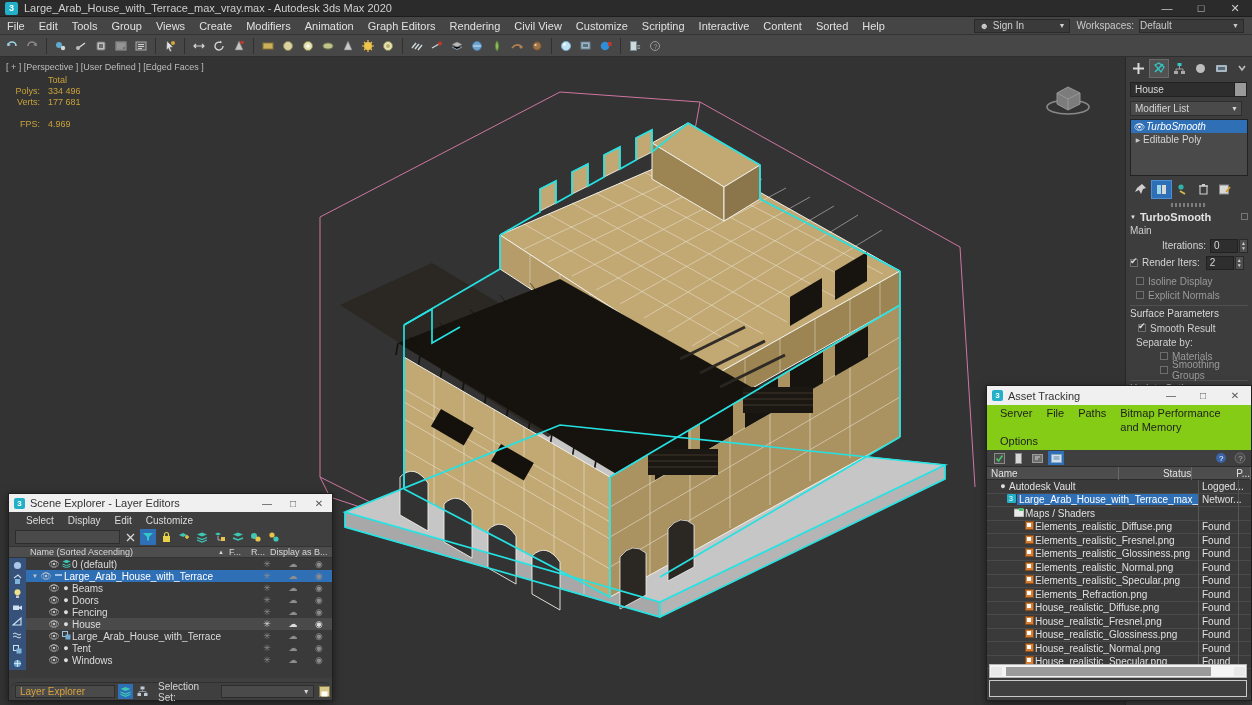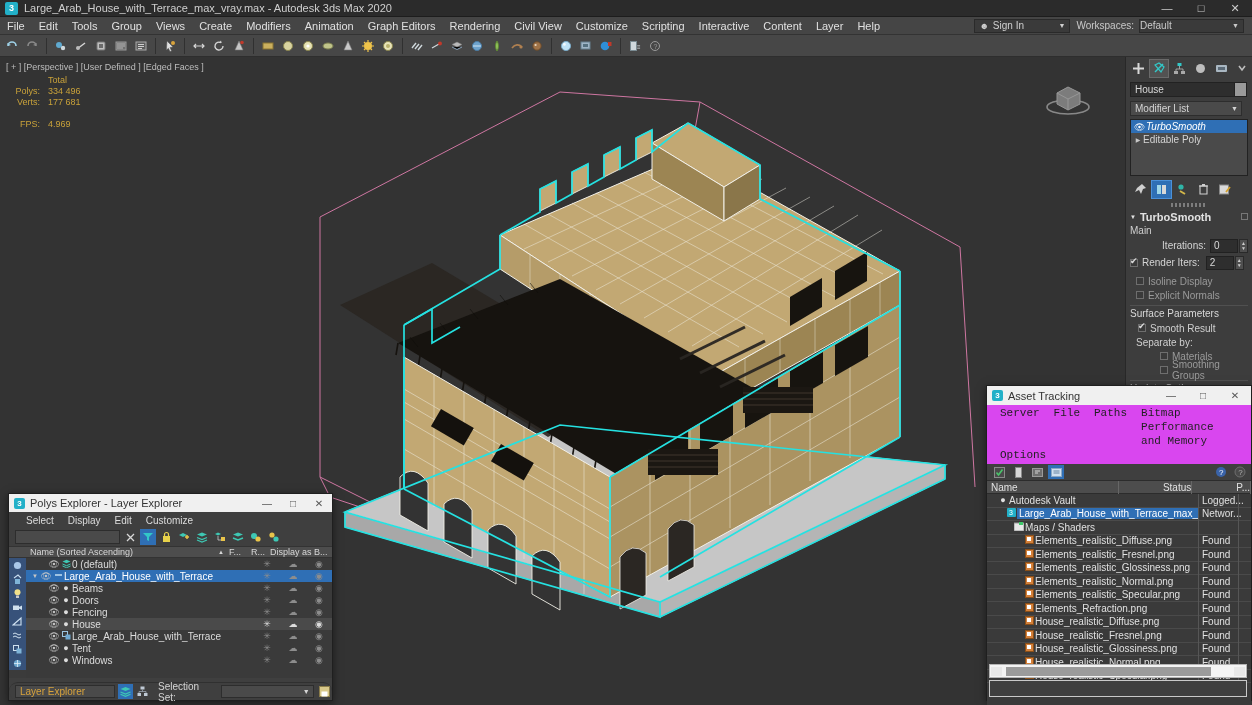--- a/index.html
+++ b/index.html
@@ -195,21 +195,21 @@
     left:986px; top:385px; width:266px; height:316px;
     background:#3f3f3f; border:1px solid #1f1f1f;
     box-shadow:0 2px 8px rgba(0,0,0,.5);
   }
   #at-title { height:19px; background:#f0f0f0; display:flex; align-items:center; }
   #at-title .ic { width:11px;height:11px;margin:0 5px;background:#22b0c8;border-radius:2px;
     color:#fff;font-size:8px;line-height:11px;text-align:center;font-weight:bold;}
   #at-title .tx { font-size:11px; color:#333; }
   #at-title .wc { margin-left:auto; display:flex; }
   #at-title .wc div { width:32px;height:19px;display:flex;align-items:center;justify-content:center;font-size:10px;color:#555;}
-  #at-menu { background:#d946ef; padding:1px 7px 2px 6px;font-family:Liberation Mono, monospace; }
+  #at-menu { background:#84cc16; padding:1px 7px 2px 6px; }
   #at-menu .row { display:flex; }
   #at-menu .mi { padding:0 7px; font-size:11px; color:#1f1f1f; line-height:14px; }
   #at-tb { height:17px; background:#3f3f3f; display:flex; align-items:center; padding-left:4px; border-bottom:1px solid #2c2c2c;}
   #at-tb .b { width:16px; height:14px; display:flex; align-items:center; justify-content:center; margin-right:3px;}
   #at-tb .b.act { background:#2f6fb5; }
   #at-hdr { height:13px; background:#4d4d4d; display:flex; align-items:center; font-size:10px; color:#e2e2e2;
             border-bottom:1px solid #2c2c2c;gap:40px;}
   #at-hdr .c { border-right:1px solid #666; height:13px; line-height:13px; padding-left:4px; }
   #at-list { height:215px; background:#3a3a3a; overflow:hidden; position:relative; }
   .arow { height:13.5px; display:flex; align-items:center; font-size:10px; color:#e0e0e0;
@@ -248,21 +248,21 @@
   <div class="mi">Create</div>
   <div class="mi">Modifiers</div>
   <div class="mi">Animation</div>
   <div class="mi">Graph Editors</div>
   <div class="mi">Rendering</div>
   <div class="mi">Civil View</div>
   <div class="mi">Customize</div>
   <div class="mi">Scripting</div>
   <div class="mi">Interactive</div>
   <div class="mi">Content</div>
-  <div class="mi">Layer</div>
+  <div class="mi">Sorted</div>
   <div class="mi">Help</div>
 
   <div id="signin">
     <span class="pi">☻</span>
     <span>Sign In</span>
     <span class="cv">▼</span>
   </div>
   <div id="wsarea">
     <span>Workspaces:</span>
     <div class="wsel">
@@ -827,21 +827,21 @@
       <span>Smoothing Groups</span>
     </div>
 
     <div class="sectbar" style="color:#bdbdbd">Update Options</div>
   </div>
 </div>
 
 <div id="sceneexp" class="abs">
   <div id="se-title">
     <div class="ic">3</div>
-    <div class="tx">Polys Explorer - Layer Explorer</div>
+    <div class="tx">Scene Explorer - Layer Editors</div>
     <div class="wc">
       <div>—</div>
       <div>□</div>
       <div class="close">✕</div>
     </div>
   </div>
 
   <div id="se-menu">
     <div class="mi">Select</div>
     <div class="mi">Display</div>

